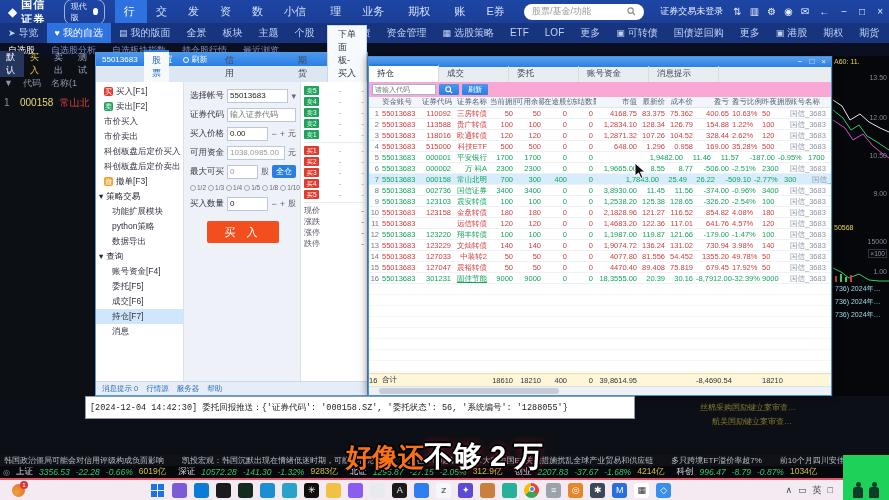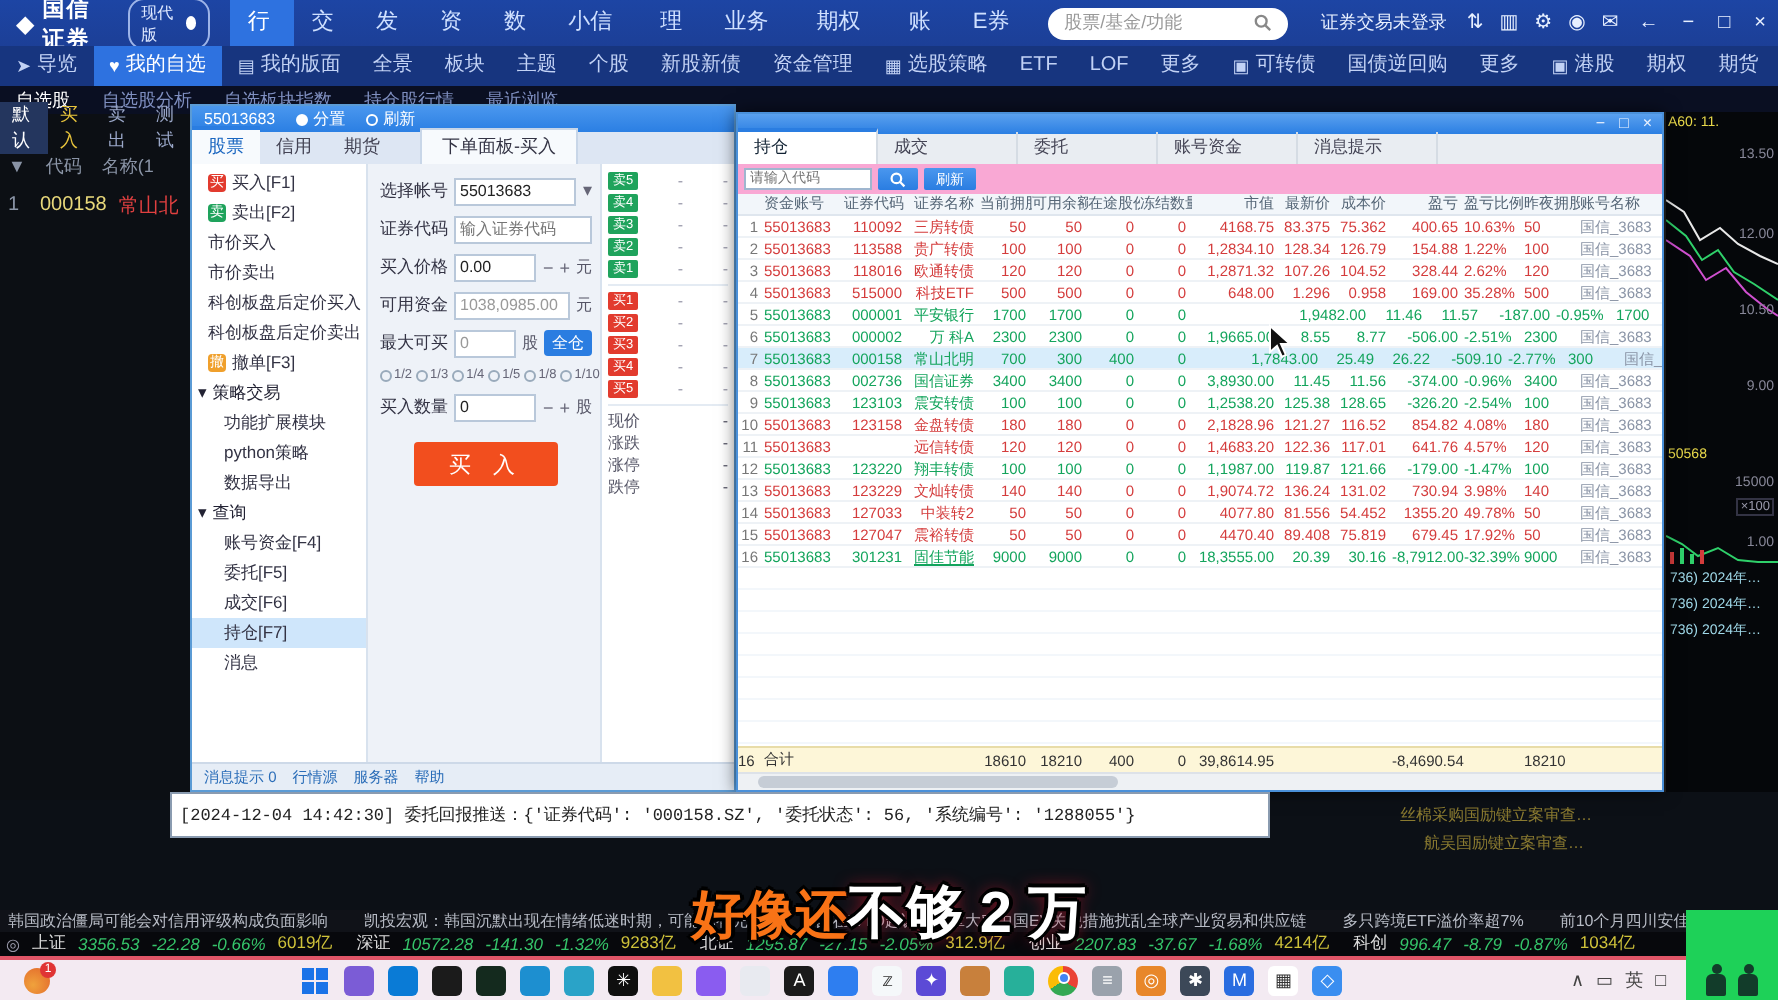--- a/index.html
+++ b/index.html
@@ -45,21 +45,21 @@
   .wlrow .code { color:#e8d87a; }
   .wlrow .name { color:#e04040; white-space:nowrap; overflow:hidden; }
 
   
   #tradewin { position:absolute; left:95px; top:52px; width:273px; height:344px; background:#eef2f8; border:1px solid #5b9bd5; display:flex; flex-direction:column; z-index:3; }
   #tw-title { height:13px; background:linear-gradient(180deg,#4a97ee,#2b7fe3); display:flex; align-items:center; color:#fff; font-size:8px; padding:0 6px; gap:10px; }
   .tw-toggle { display:flex; align-items:center; gap:3px; }
   .tg-dot { width:6px; height:6px; border:1px solid #fff; border-radius:50%; display:inline-block; }
   .tg-dot.on { background:#fff; }
   #tw-tabs { height:16px; background:#dde6f3; display:flex; align-items:flex-end; font-size:9px; color:#445; }
-  .twtab { padding:2px 8px; }
+  .twtab { padding:2px 8px;margin-left:48px; }
   .twtab.active { background:#f7fafd; border-top:2px solid #2a7de1; color:#1a66c0; }
   .paneltab { margin-left:12px; background:#f7fafd; border:1px solid #c8d6e8; border-bottom:none; padding:2px 10px; color:#334; }
   #tw-body { flex:1; display:flex; min-height:0; }
   #tw-nav { width:88px; background:#fff; border-right:1px solid #d8e2ee; padding-top:2px; overflow:hidden; }
   .tnav { font-size:8.5px; color:#334; height:15px; line-height:15px; padding-left:8px; display:flex; align-items:center; gap:3px; white-space:nowrap; overflow:hidden; }
   .tnav.grp { color:#223; padding-left:3px; }
   .tnav.ind { padding-left:16px; }
   .tnav.sel { background:#cfe6fb; }
   .mini-ico { width:9px; height:9px; border-radius:2px; color:#fff; font-size:7px; line-height:9px; text-align:center; flex:none; }
   .mi-buy { background:#e23b2e; } .mi-sell { background:#1fa35c; } .mi-cancel { background:#f0a02c; }

